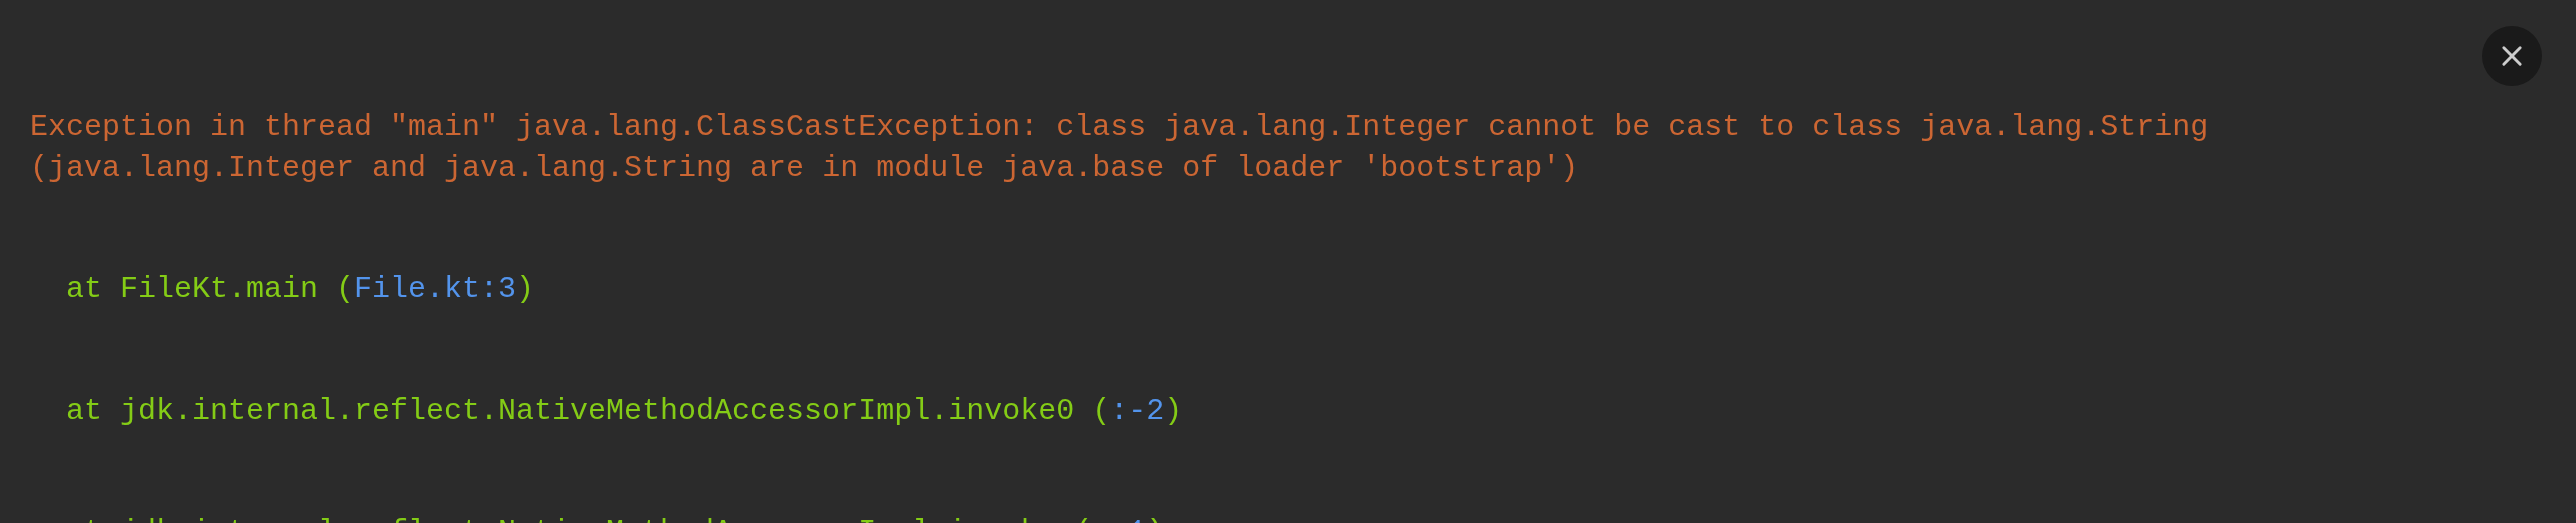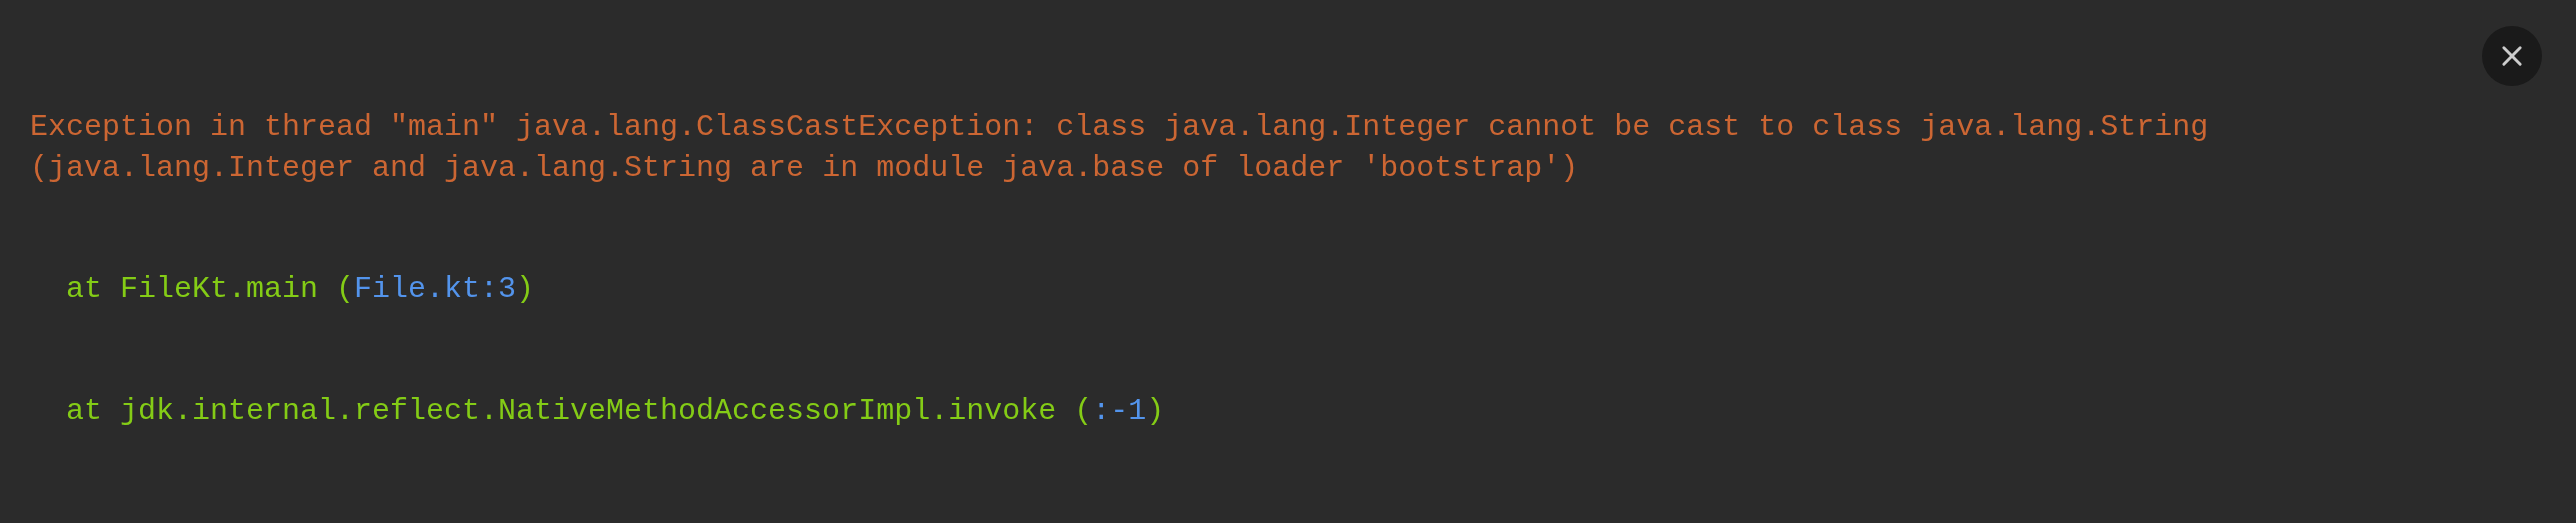--- a/index.html
+++ b/index.html
@@ -53,20 +53,21 @@
     .stack-line {
       padding-left: 2ch;
     }
   </style>
 </head>
 <body>
 
 <div class="console-output">
   <div class="error-text">Exception in thread "main" java.lang.ClassCastException: class java.lang.Integer cannot be cast to class java.lang.String (java.lang.Integer and java.lang.String are in module java.base of loader 'bootstrap')</div>
   <div class="stack-line"><span class="gray-text">at FileKt.main </span><span class="gray-text">(</span><span class="link-text">File.kt:3</span><span class="gray-text">)</span></div>
+  <div class="stack-line"><span class="gray-text">at jdk.internal.reflect.NativeMethodAccessorImpl.invoke0 </span><span class="gray-text">(</span><span class="link-text">:-2</span><span class="gray-text">)</span></div>
   <div class="stack-line"><span class="gray-text">at jdk.internal.reflect.NativeMethodAccessorImpl.invoke </span><span class="gray-text">(</span><span class="link-text">:-1</span><span class="gray-text">)</span></div>
 </div>
 
 <button class="close-button">
   <svg viewBox="0 0 24 24" fill="none" stroke="#cccccc" stroke-width="2.5" stroke-linecap="round">
     <line x1="5" y1="5" x2="19" y2="19"></line>
     <line x1="19" y1="5" x2="5" y2="19"></line>
   </svg>
 </button>
 

